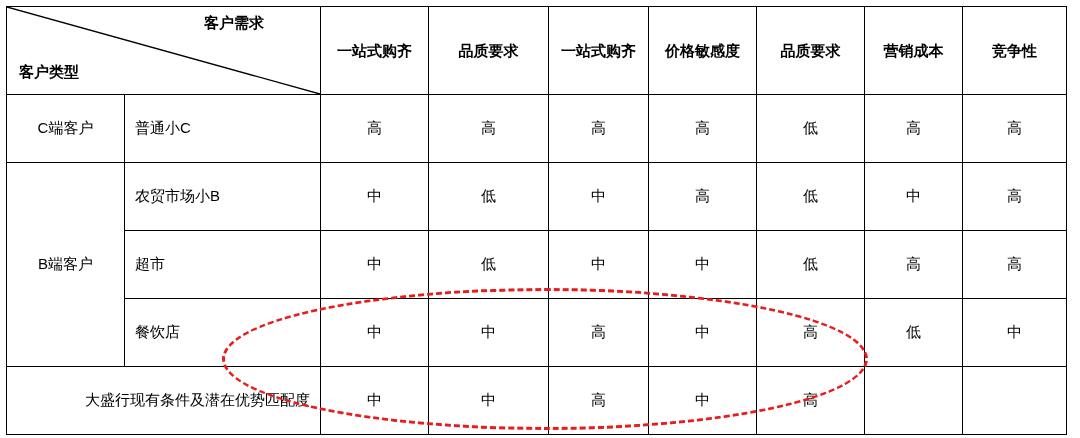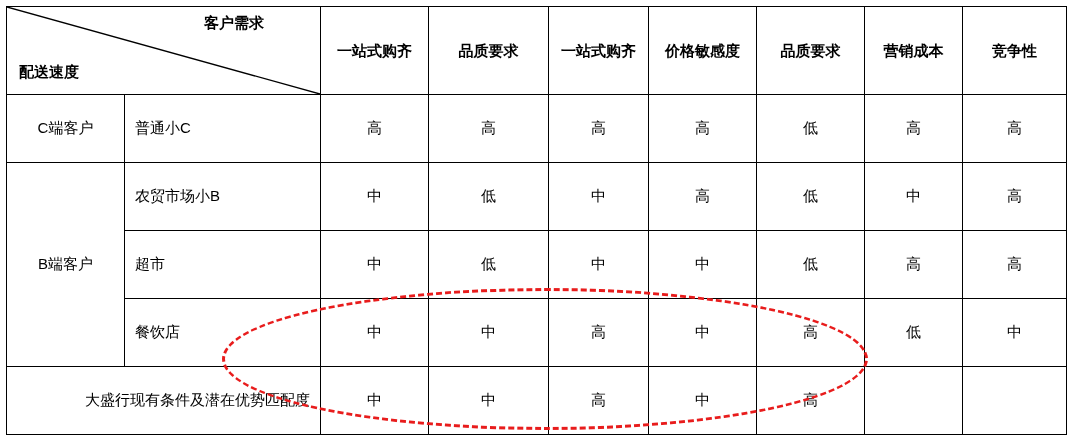--- a/index.html
+++ b/index.html
@@ -129,21 +129,21 @@
         <col class="col-h">
         <col class="col-i">
     </colgroup>
     <tbody>
       <tr class="head">
         <td class="corner" colspan="2">
           <svg class="diag" viewBox="0 0 314 88" preserveAspectRatio="none">
             <line x1="0" y1="0" x2="314" y2="88" stroke="#000000" stroke-width="1.4"></line>
           </svg>
           <span class="need">客户需求</span>
-          <span class="ctype">配送速度</span>
+          <span class="ctype">客户类型</span>
         </td>
         <td>一站式购齐</td>
         <td>品质要求</td>
         <td>一站式购齐</td>
         <td>价格敏感度</td>
         <td>品质要求</td>
         <td>营销成本</td>
         <td>竞争性</td>
       </tr>
 

